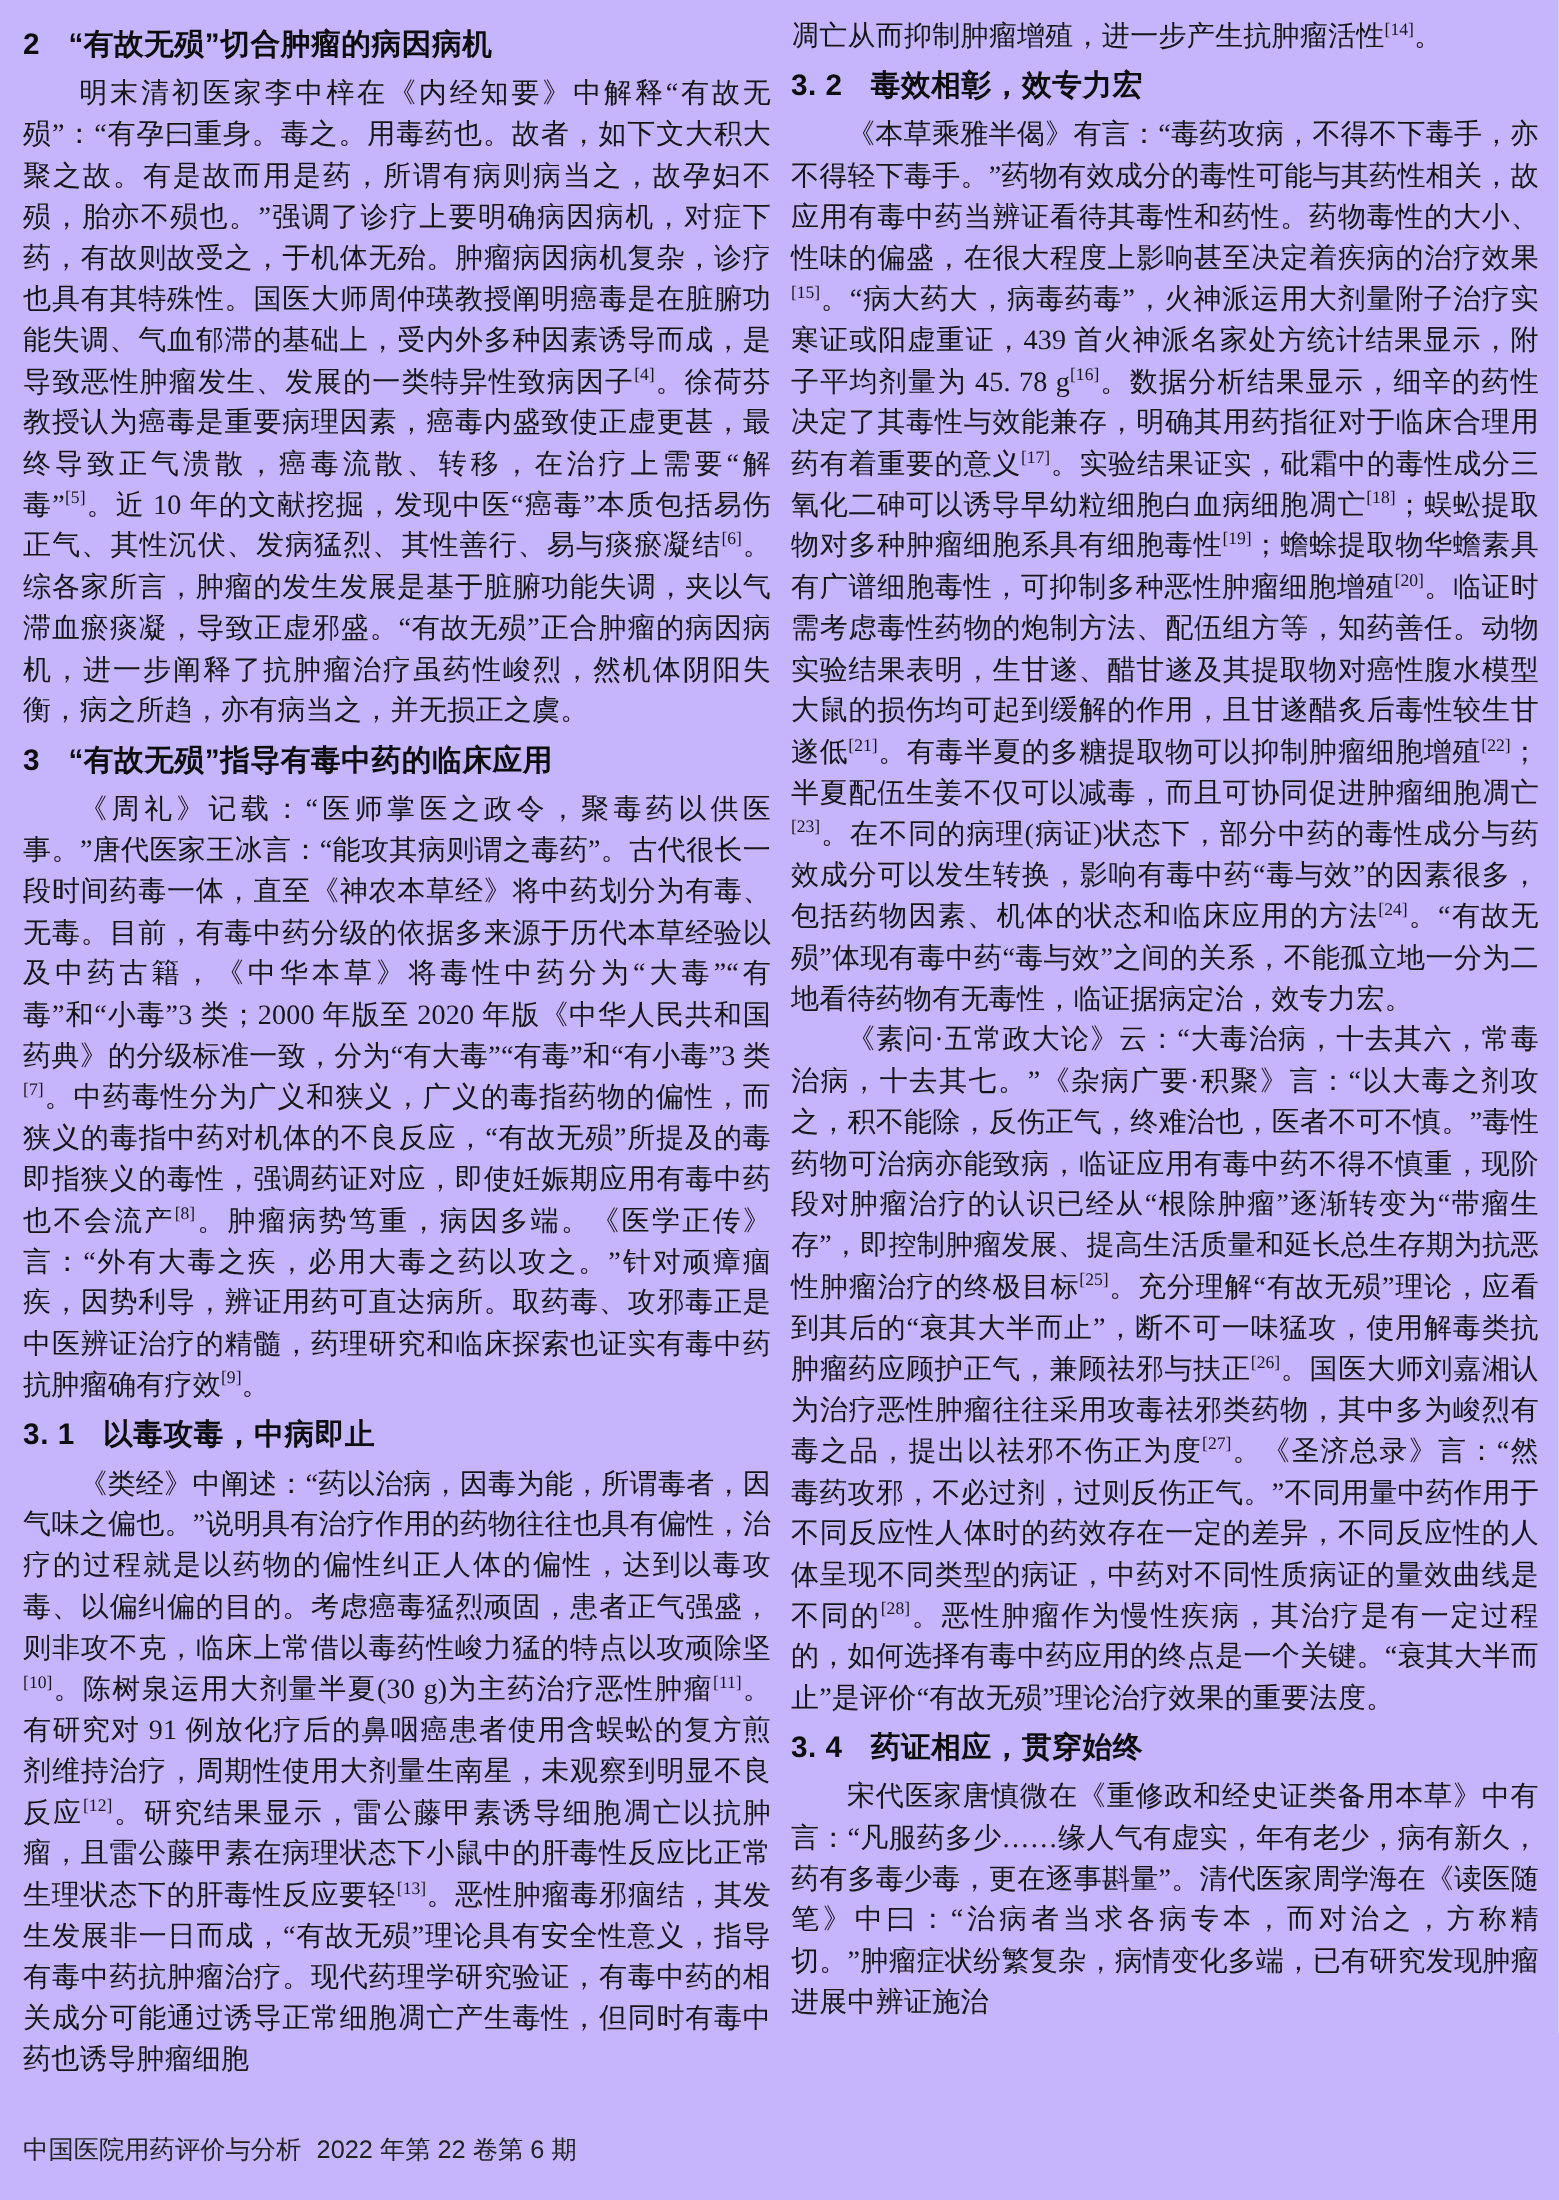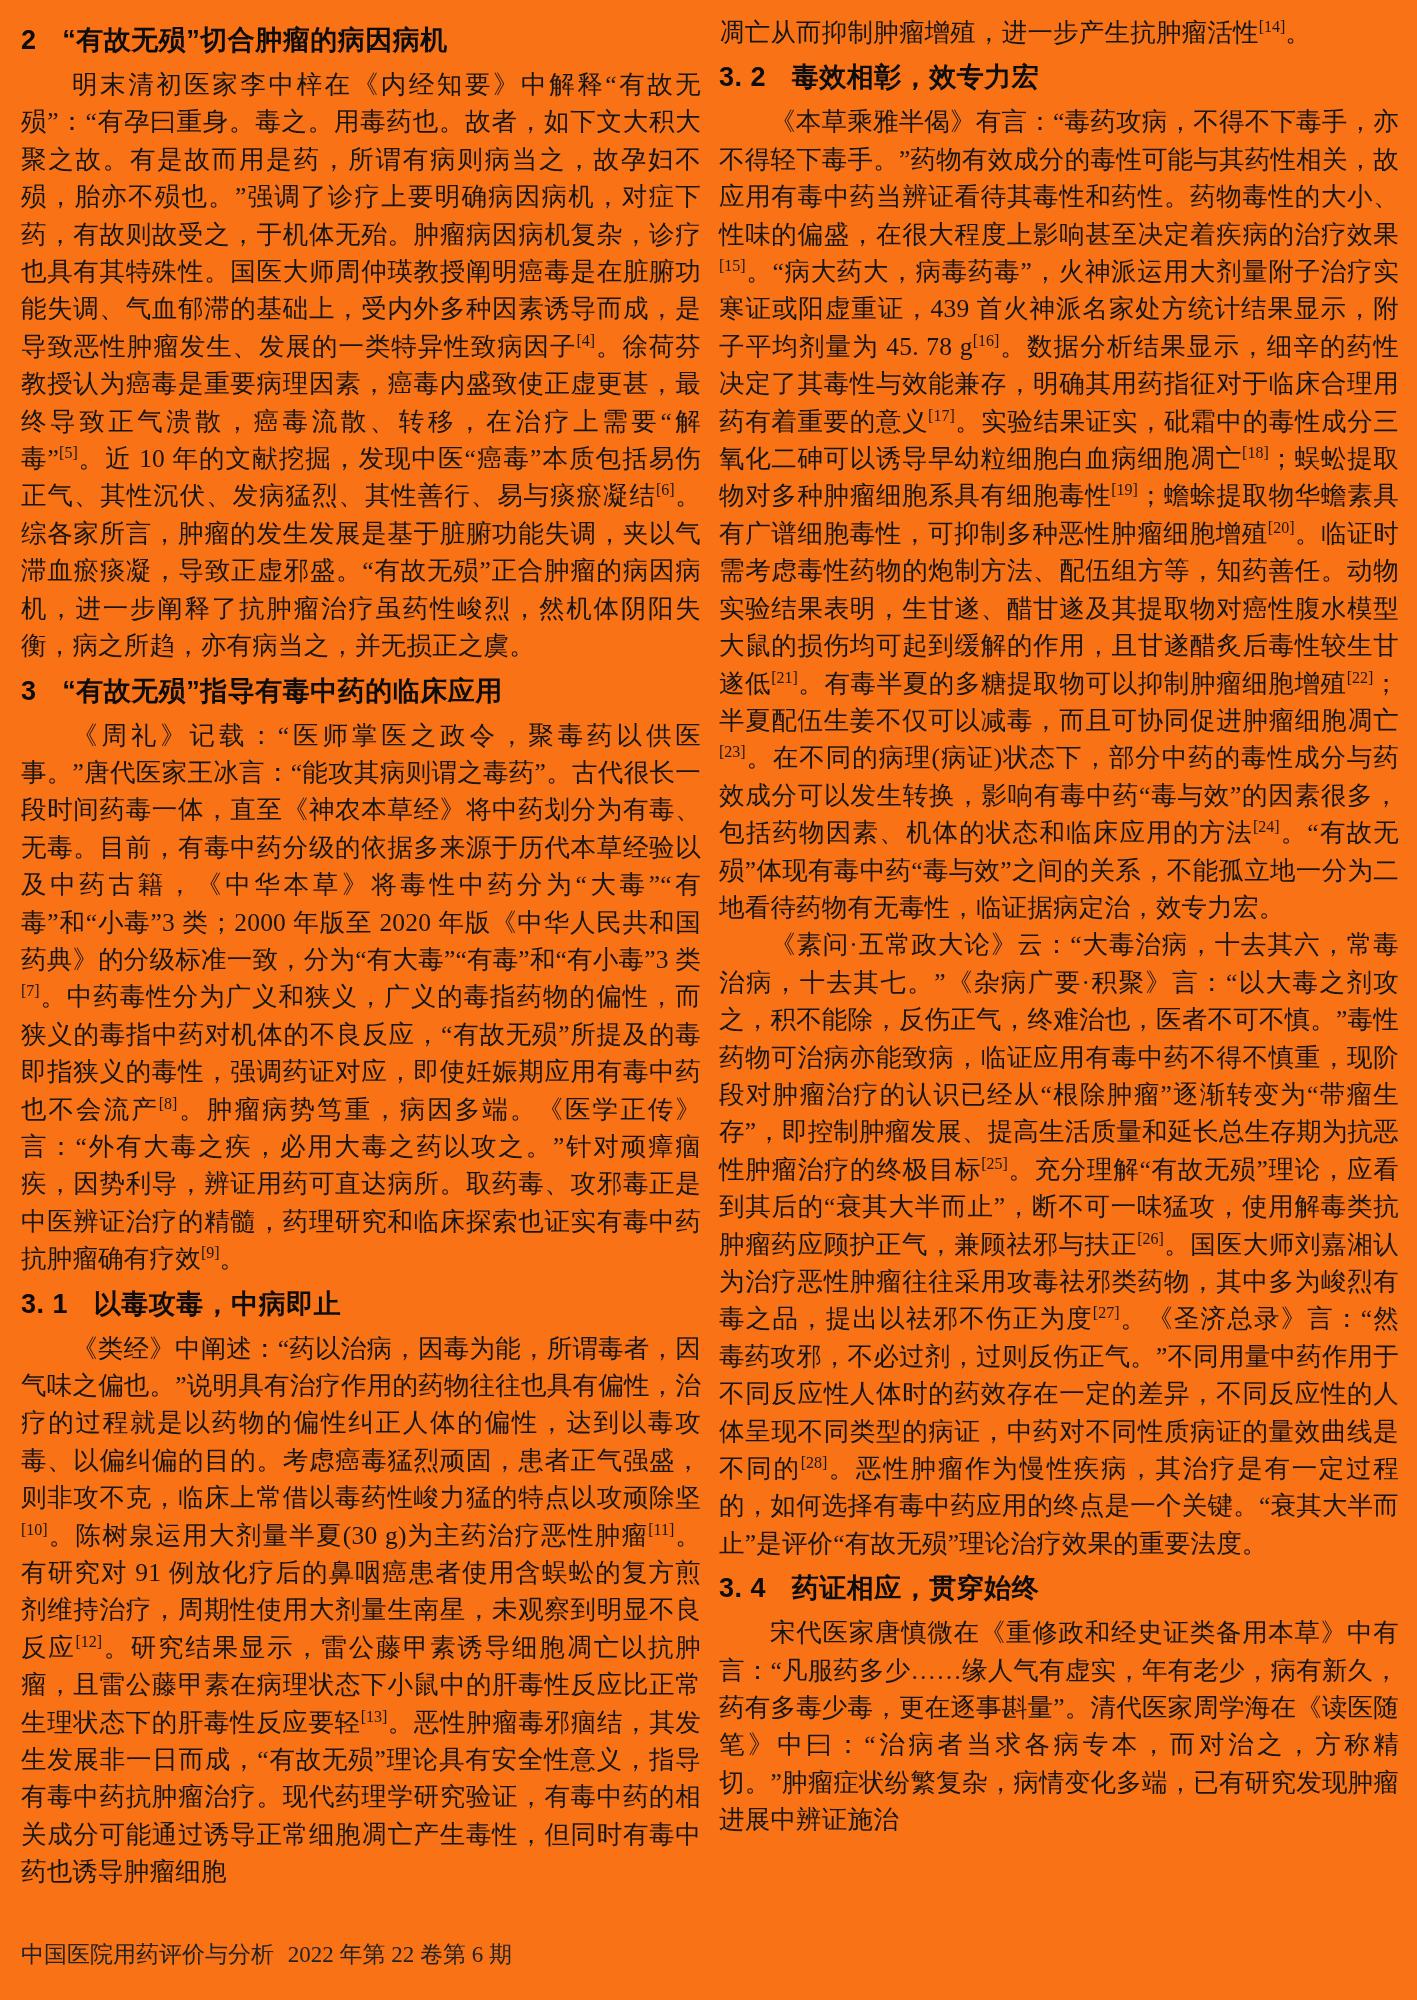--- a/index.html
+++ b/index.html
@@ -5,21 +5,21 @@
   html, body {
     margin: 0;
     padding: 0;
     background: #e8e8e8;
   }
   .page {
     position: relative;
     width: 1417px;
     height: 2000px;
     margin: 0 auto;
-    background: #f97316;
+    background: #c4b5fd;
     color: #161616;
     font-family: "Liberation Serif", "DejaVu Serif", serif;
     overflow: hidden;
     box-sizing: border-box;
   }
   .content {
     position: absolute;
     top: 14px;
     left: 21px;
     right: 18px;
@@ -67,21 +67,21 @@
     display: flex;
     justify-content: space-between;
     align-items: baseline;
     font-size: 23px;
     color: #222222;
   }
   .footer .f-left {
     font-family: "Liberation Serif", "DejaVu Serif", serif;
   }
   .footer .f-right {
-    font-family: Liberation Serif, serif;
+    font-family: Liberation Sans, sans-serif;
   }
   .footer .sep {
     display: inline-block;
     width: 0.6em;
   }
 </style>
 </head>
 <body>
 
 <div class="page">

